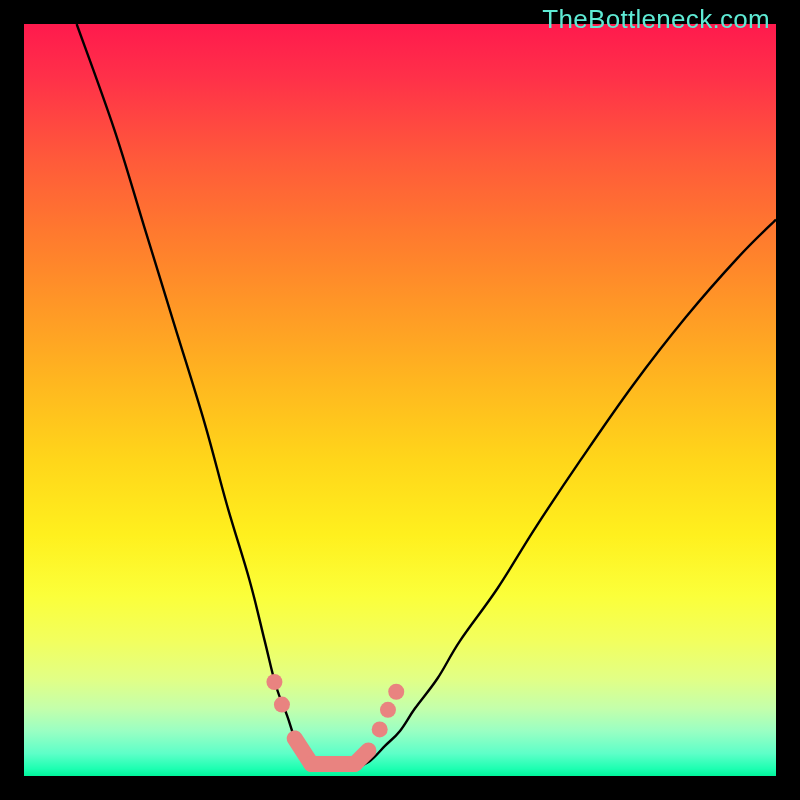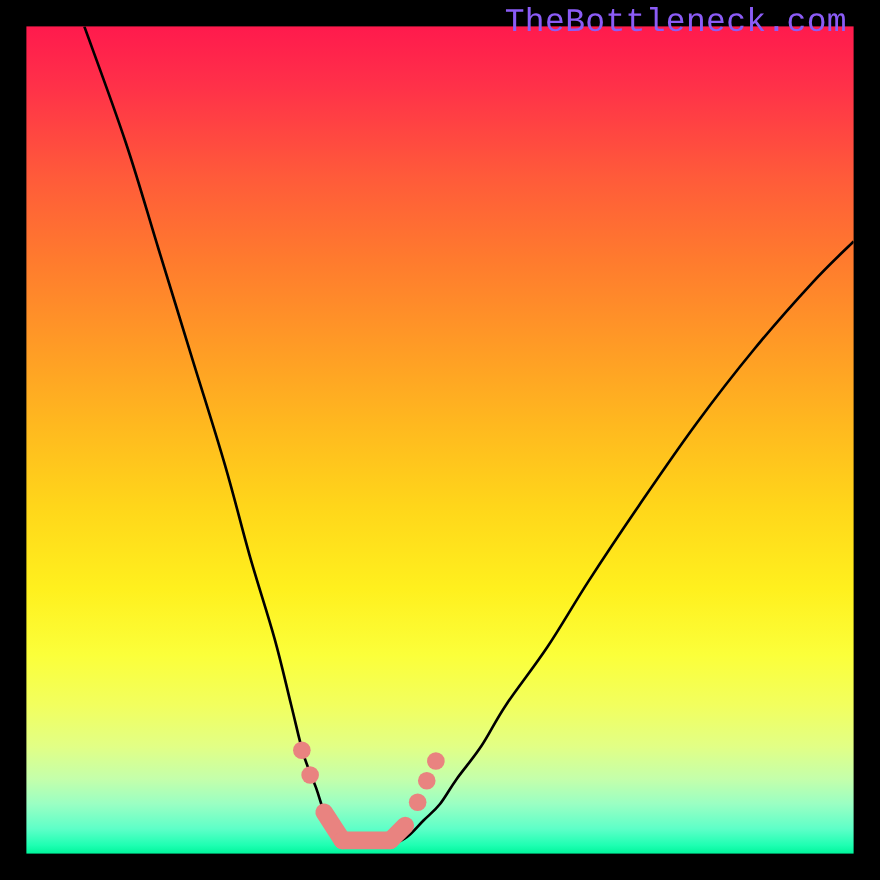--- a/index.html
+++ b/index.html
@@ -33,27 +33,26 @@
       #9affc3 94%,
       #5effc8 97%,
       #1effb2 99%,
       #00f59b 100%
     );
   }
   .watermark {
     position: absolute;
     top: 4px;
     right: 30px;
-    color: #8b5cf6;
-    font-size: 30px;
+    color: #5eead4;
+    font-size: 26px;
     font-weight: 500;
     letter-spacing: 0.3px;
     z-index: 10;
     user-select: none;
-    font-family: Liberation Mono, monospace;
   }
   svg.curves {
     position: absolute;
     left: 0;
     top: 0;
     width: 752px;
     height: 752px;
     pointer-events: none;
   }
   .curve {

